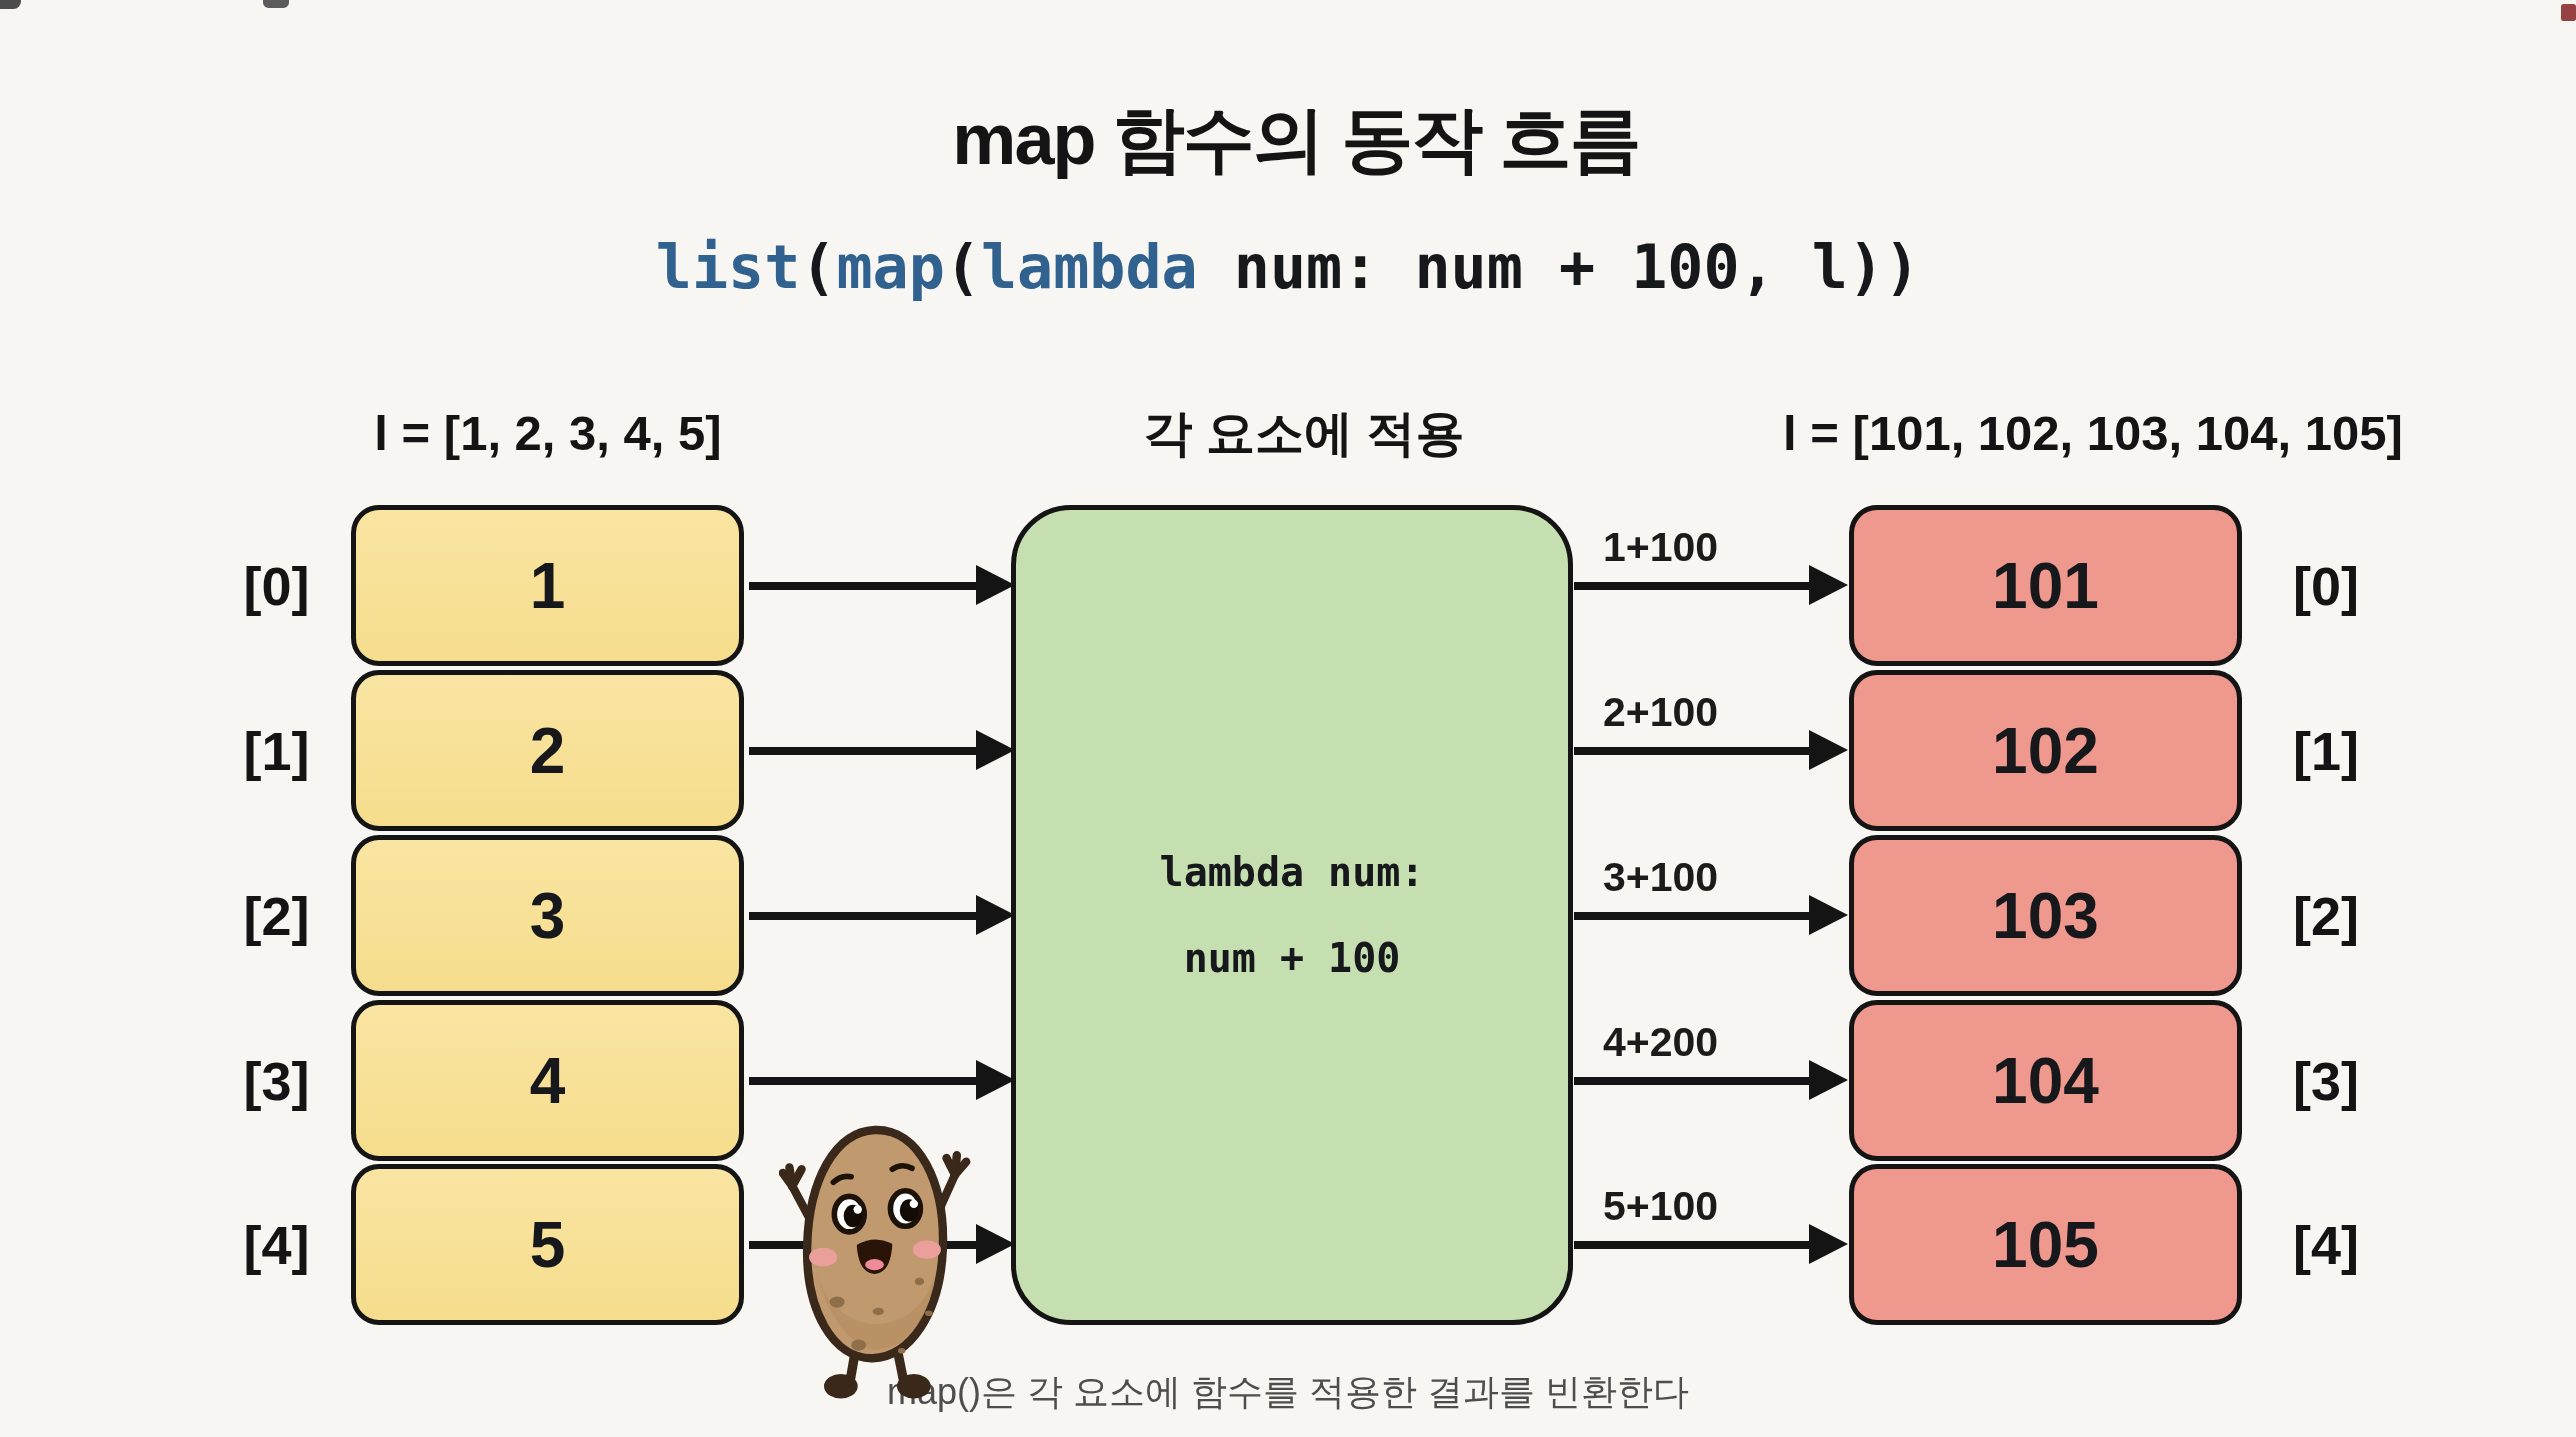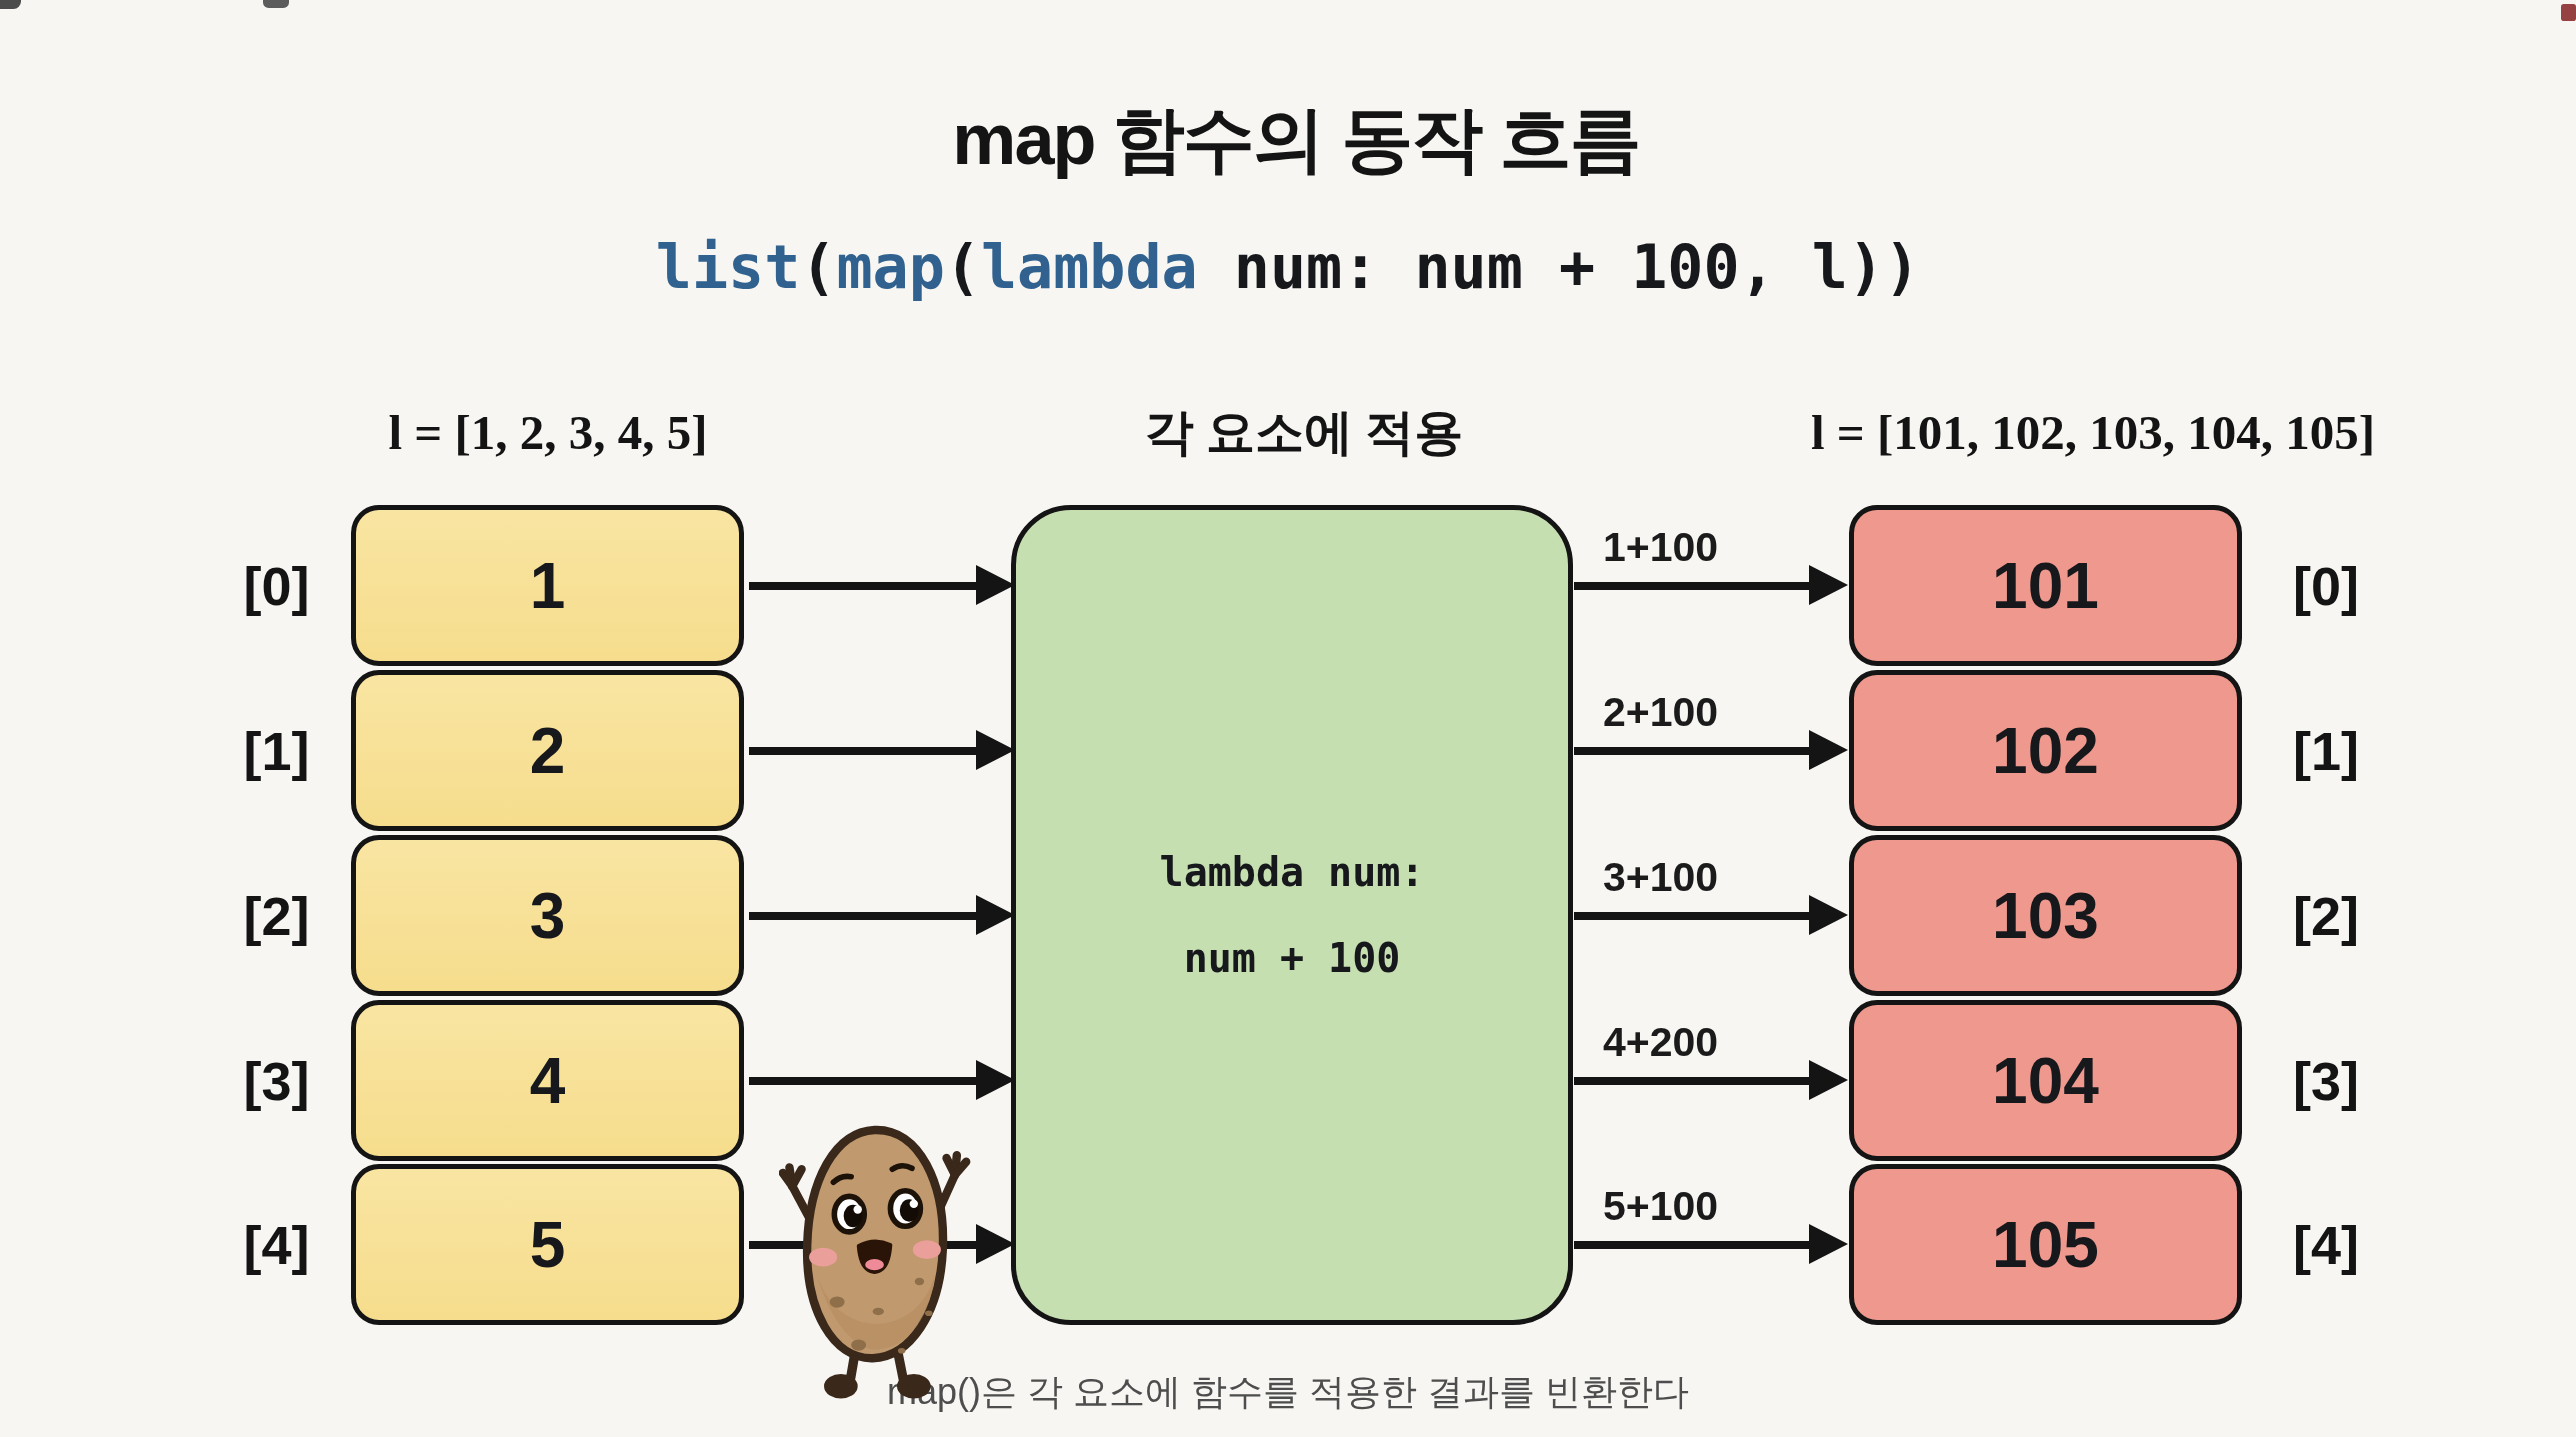--- a/index.html
+++ b/index.html
@@ -10,21 +10,21 @@
          font-size:72px;line-height:120px;font-weight:800;letter-spacing:-1.9px;}
 
   .code{position:absolute;top:230px;left:0;width:100%;text-align:center;
         font-family:"DejaVu Sans Mono","Liberation Mono",monospace;
         font-size:60px;line-height:75px;font-weight:700;}
   .code span{white-space:pre;}
   .code .kw{color:#30618f;}
   .code .pl{color:#16181c;}
 
   .col-header{position:absolute;top:403px;transform:translateX(-50%);white-space:nowrap;
-              font-size:49px;line-height:60px;font-weight:800;font-family:Liberation Serif, serif;}
+              font-size:49px;line-height:60px;font-weight:800;}
   .col-header.left{left:548px;}
   .col-header.mid{left:1304px;}
   .col-header.right{left:2093px;}
 
   .green-box{position:absolute;left:1011px;top:505px;width:562px;height:820px;box-sizing:border-box;
              background:#c6dfb1;border:5.6px solid #141414;border-radius:60px;z-index:1;
              display:flex;flex-direction:column;justify-content:center;align-items:center;gap:20.6px;}
   .green-box .mono-line{font-family:"DejaVu Sans Mono","Liberation Mono",monospace;
                         font-size:40px;line-height:66px;font-weight:700;color:#16181c;}
 

